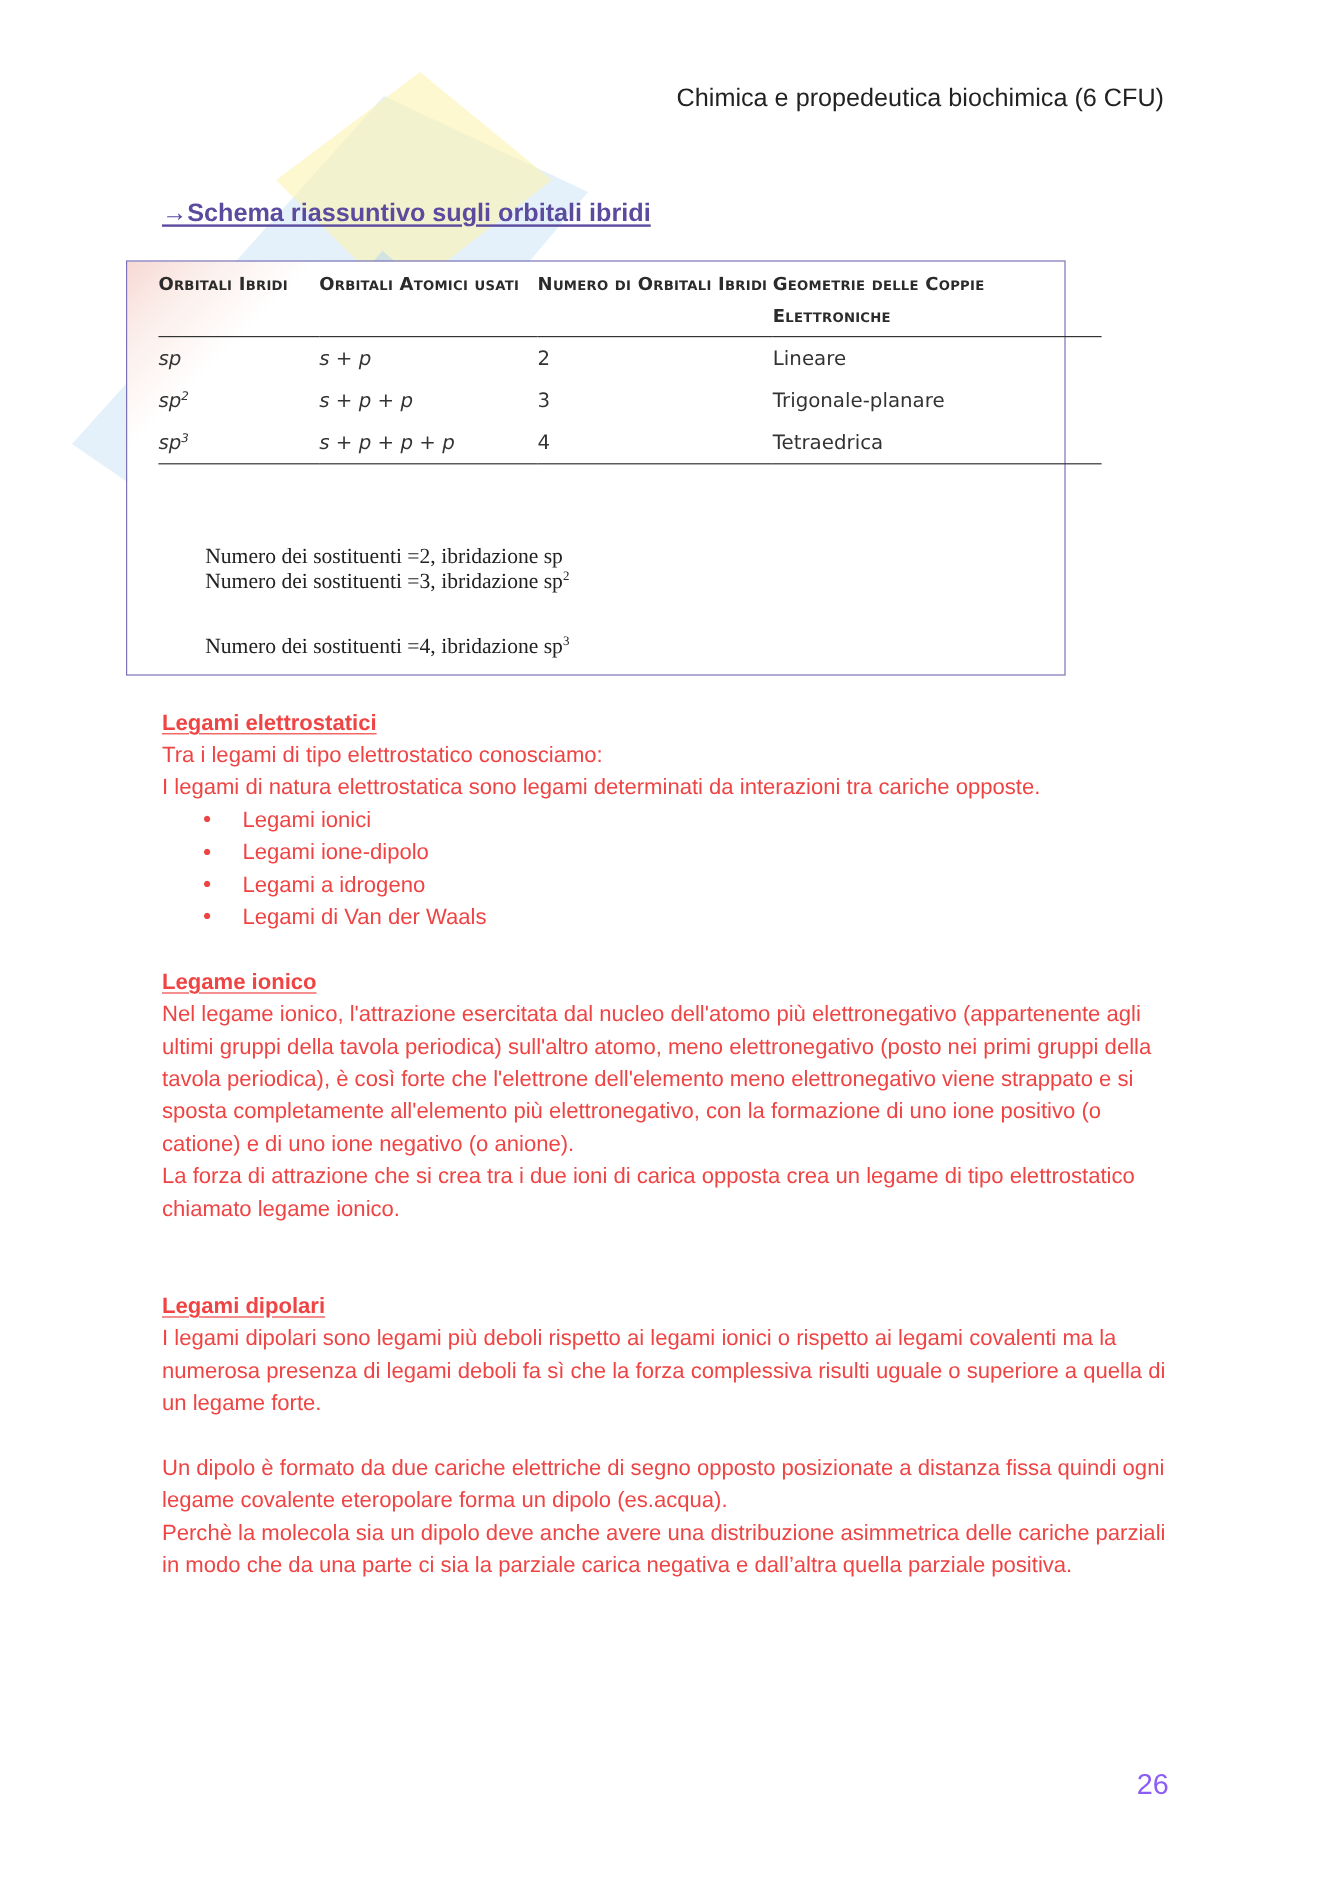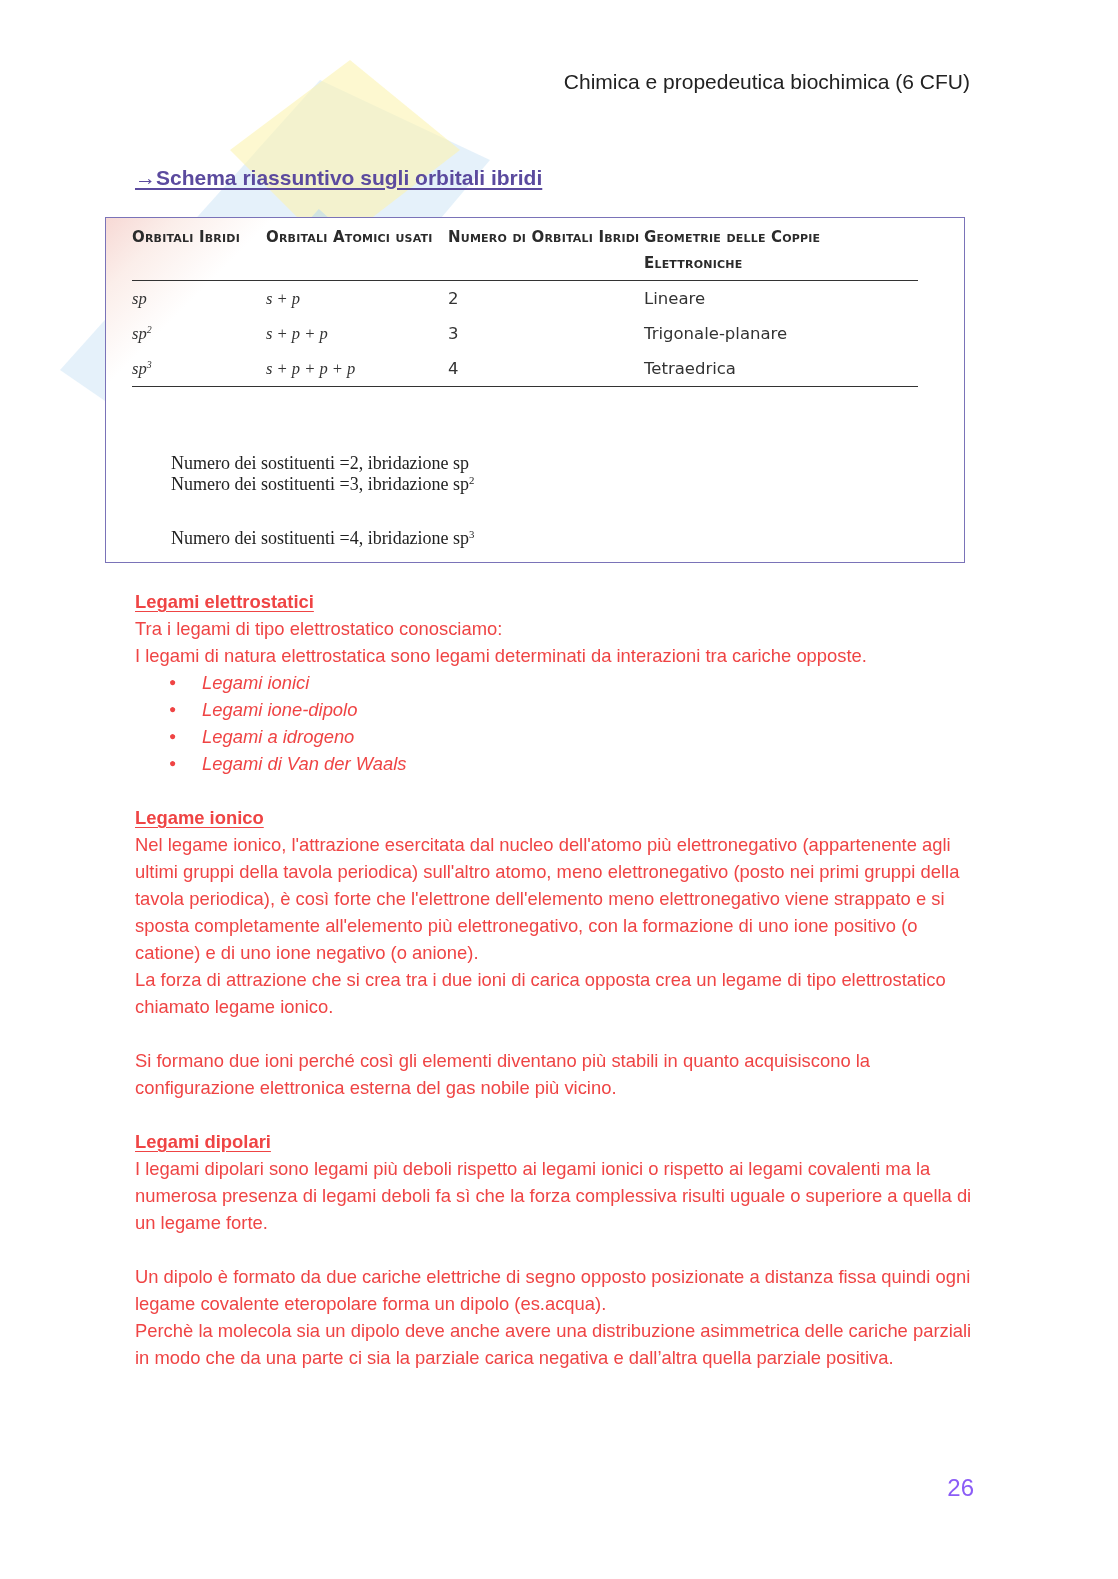--- a/index.html
+++ b/index.html
@@ -6,41 +6,41 @@
     body { width: 1118px; height: 1579px; position: relative; overflow: hidden;
            font-family: "Liberation Sans", sans-serif; color: #1a1a1a; }
 
     .watermark { position: absolute; left: 20px; top: 40px; width: 480px; height: 480px; pointer-events: none; }
 
     .header-title { position: absolute; right: 148px; top: 70px; font-size: 21px; color: #222; }
 
     .section-link { position: absolute; left: 135px; top: 166px; font-size: 21px; font-weight: bold;
                     color: #5b4a9e; text-decoration: underline; text-underline-offset: 3px; cursor: pointer; }
 
-    .table-box { position: absolute; left: 105px; top: 217px; width: 860px; height: 346px;
+    .table-box { position: absolute; left: 105px; top: 217px; width: 783px; height: 346px;
                  border: 1.5px solid #7a73b8; box-sizing: border-box;
                  background: linear-gradient(135deg, #f7d9d5 0%, #fbeeea 6%, #ffffff 14%); }
 
     .hyb-table { position: absolute; left: 26px; top: 6px; width: 786px; border-collapse: collapse;
                  font-family: "DejaVu Sans", sans-serif; }
     .hyb-table th { text-align: left; font-weight: bold; font-size: 15px; color: #2b2b2b;
                     font-variant: small-caps; line-height: 26px; padding: 0 0 4px 0;
                     border-bottom: 1.5px solid #333; vertical-align: top; letter-spacing: 0.2px; }
     .hyb-table td { font-size: 16.5px; color: #333; padding: 0; height: 35px; vertical-align: middle; }
     .hyb-table tr.last td { border-bottom: 1.5px solid #333; }
-    .hyb-table td.it { font-style: italic; font-family: Liberation Serif, serif; }
+    .hyb-table td.it { font-style: italic; }
     .col1 { width: 134px; } .col2 { width: 182px; } .col3 { width: 196px; }
     sup { font-size: 0.6em; vertical-align: 0.6em; line-height: 0; }
 
     .subst { position: absolute; left: 65px; font-family: "Liberation Serif", serif; font-size: 18px; color: #222; text-align: right; }
 
     .content { position: absolute; left: 135px; top: 588px; width: 850px; font-size: 18.4px; line-height: 27px; color: #ef4444; }
     .content h3 { margin: 0; font-size: 18.4px; font-weight: bold; text-decoration: underline; text-underline-offset: 3px; }
     .content p { margin: 0; }
-    .content ul { margin: 0; padding-left: 67px; list-style: none; font-style: italic; }
+    .content ul { margin: 0; padding-left: 67px; list-style: none; }
     .content li { position: relative; }
     .content li::before { content: "●"; position: absolute; left: -33px; font-size: 12px; top: 0px; }
     .gap { height: 27px; }
 
     .page-number { position: absolute; right: 144px; top: 1474px; font-size: 24px; color: #8b5cf6; }
   </style>
 </head>
 <body>
 
 <svg class="watermark" viewBox="0 0 480 480">
@@ -100,21 +100,20 @@
     <li>Legami ione-dipolo</li>
     <li>Legami a idrogeno</li>
     <li>Legami di Van der Waals</li>
   </ul>
   <div class="gap"></div>
 
   <h3>Legame ionico</h3>
   <p>Nel legame ionico, l'attrazione esercitata dal nucleo dell'atomo più elettronegativo (appartenente agli ultimi gruppi della tavola periodica) sull'altro atomo, meno elettronegativo (posto nei primi gruppi della tavola periodica), è così forte che l'elettrone dell'elemento meno elettronegativo viene strappato e si sposta completamente all'elemento più elettronegativo, con la formazione di uno ione positivo (o catione) e di uno ione negativo (o anione).</p>
   <p>La forza di attrazione che si crea tra i due ioni di carica opposta crea un legame di tipo elettrostatico chiamato legame ionico.</p>
   <div class="gap"></div>
-  <p>Si formano due ioni perché così gli elementi diventano più stabili in quanto acquisiscono la configurazione elettronica esterna del gas nobile più vicino.</p>
   <div class="gap"></div>
 
   <h3>Legami dipolari</h3>
   <p>I legami dipolari sono legami più deboli rispetto ai legami ionici o rispetto ai legami covalenti ma la numerosa presenza di legami deboli fa sì che la forza complessiva risulti uguale o superiore a quella di un legame forte.</p>
   <div class="gap"></div>
   <p>Un dipolo è formato da due cariche elettriche di segno opposto posizionate a distanza fissa quindi ogni legame covalente eteropolare forma un dipolo (es.acqua).</p>
   <p>Perchè la molecola sia un dipolo deve anche avere una distribuzione asimmetrica delle cariche parziali in modo che da una parte ci sia la parziale carica negativa e dall’altra quella parziale positiva.</p>
 </div>
 
 <div class="page-number">26</div>

